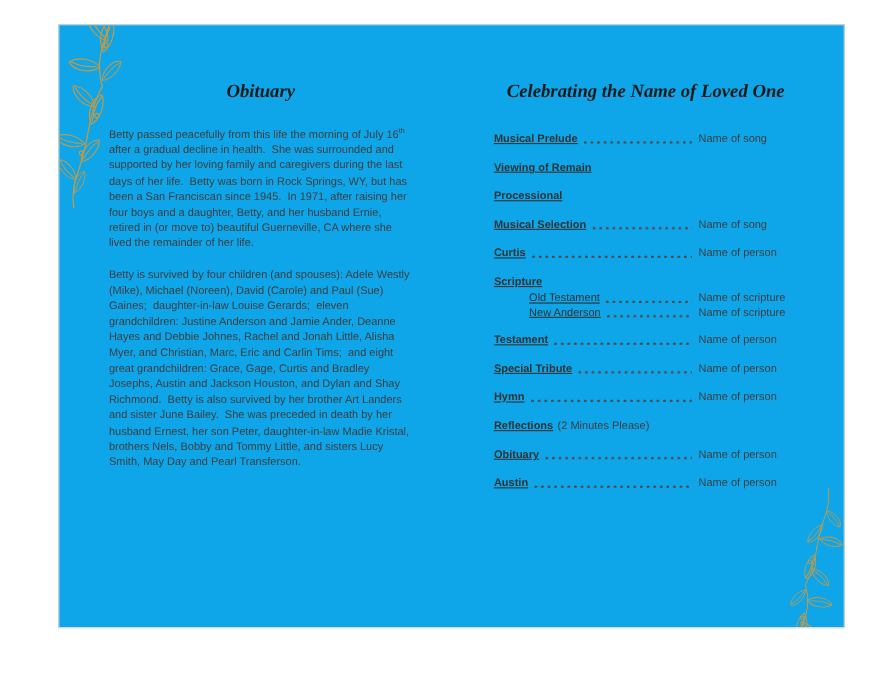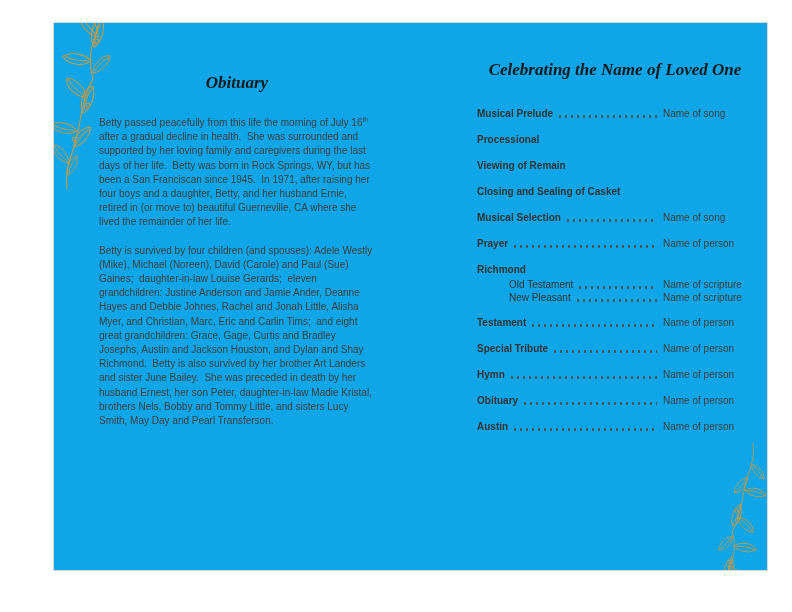--- a/index.html
+++ b/index.html
@@ -6,37 +6,37 @@
   body{
     width:792px;height:612px;background:#ffffff;position:relative;overflow:hidden;
     font-family:"Liberation Sans",sans-serif;
   }
   .page{
     position:absolute;left:53px;top:22px;width:713px;height:547px;
     background:#0ea5e9;border:1.5px solid #d9d9d9;overflow:hidden;
   }
   
   .col-left{position:absolute;left:45px;top:49px;width:276px;}
-  .col-right{position:absolute;left:395px;top:36px;width:276px;margin-left:28px;}
+  .col-right{position:absolute;left:395px;top:49px;width:276px;}
   .doc-title{
     font-family:"Liberation Serif",serif;font-style:italic;font-weight:bold;
     font-size:17px;line-height:22px;color:#1a1a1a;text-align:center;margin:0 0 22px 0;
   }
   .col-right .doc-title{margin-bottom:26px;}
   .para{
     font-size:10px;line-height:14.2px;color:#3e3e3e;margin:0 0 14px 0;
     white-space:pre-wrap;
   }
   sup.ord{font-size:6.5px;vertical-align:super;line-height:0;}
   
   .prow{
     display:flex;align-items:flex-start;font-size:10px;line-height:14px;
     margin-bottom:12px;color:#3e3e3e;
   }
-  .prow .lbl{font-weight:bold;color:#333333;white-space:pre;}
+  .prow .lbl{font-weight:bold;color:#333333;white-space:pre;text-decoration:underline;}
   .prow .leader{
     flex:1;height:13px;margin:0 6px 0 5px;align-self:flex-start;
     background-image:radial-gradient(circle at 2px 9.5px,#4d4d4d 1.05px,transparent 1.4px);
     background-size:6px 14px;background-repeat:repeat-x;
   }
   .prow .val{width:90px;white-space:nowrap;color:#3e3e3e;}
   .prow.tight{margin-bottom:1px;}
   .prow.sub{padding-left:32px;line-height:13px;margin-bottom:0;justify-content:space-between;}
   .prow.sub .lbl{font-weight:normal;}
   .prow.sub.sub-gap{margin-bottom:12px;}
@@ -102,55 +102,52 @@
   <div class="col-right">
     <h1 class="doc-title">Celebrating the Name of Loved One</h1>
 
     <div class="prow">
       <span class="lbl">Musical Prelude</span>
       <span class="leader"></span>
       <span class="val">Name of song</span>
     </div>
 
     <div class="prow">
-      <span class="lbl">Processional</span>
-    </div>
-
-    <div class="prow">
       <span class="lbl">Viewing of Remain</span>
     </div>
 
     <div class="prow">
-      <span class="lbl">Closing and Sealing of Casket</span>
+      <span class="lbl">Processional</span>
     </div>
+
 
     <div class="prow">
       <span class="lbl">Musical Selection</span>
       <span class="leader"></span>
       <span class="val">Name of song</span>
     </div>
 
     <div class="prow">
-      <span class="lbl">Prayer</span>
+      <span class="lbl">Curtis</span>
       <span class="leader"></span>
       <span class="val">Name of person</span>
     </div>
 
     <div class="prow tight">
-      <span class="lbl">Richmond</span>
+      <span class="lbl">Scripture</span>
     </div>
 
     <div class="prow sub">
       <span class="lbl">Old Testament</span>
       <span class="leader"></span>
       <span class="val">Name of scripture</span>
     </div>
 
     <div class="prow sub sub-gap">
-      <span class="lbl">New Pleasant</span>
+      <span class="lbl">New Anderson</span>
       <span class="leader"></span>
       <span class="val">Name of scripture</span>
     </div>
 
     <div class="prow">
       <span class="lbl">Testament</span>
       <span class="leader"></span>
       <span class="val">Name of person</span>
     </div>
 
@@ -159,20 +156,24 @@
       <span class="leader"></span>
       <span class="val">Name of person</span>
     </div>
 
     <div class="prow">
       <span class="lbl">Hymn</span>
       <span class="leader"></span>
       <span class="val">Name of person</span>
     </div>
 
+    <div class="prow">
+      <span class="lbl">Reflections</span>
+      <span class="suffix">(2 Minutes Please)</span>
+    </div>
 
     <div class="prow">
       <span class="lbl">Obituary</span>
       <span class="leader"></span>
       <span class="val">Name of person</span>
     </div>
 
     <div class="prow">
       <span class="lbl">Austin</span>
       <span class="leader"></span>

